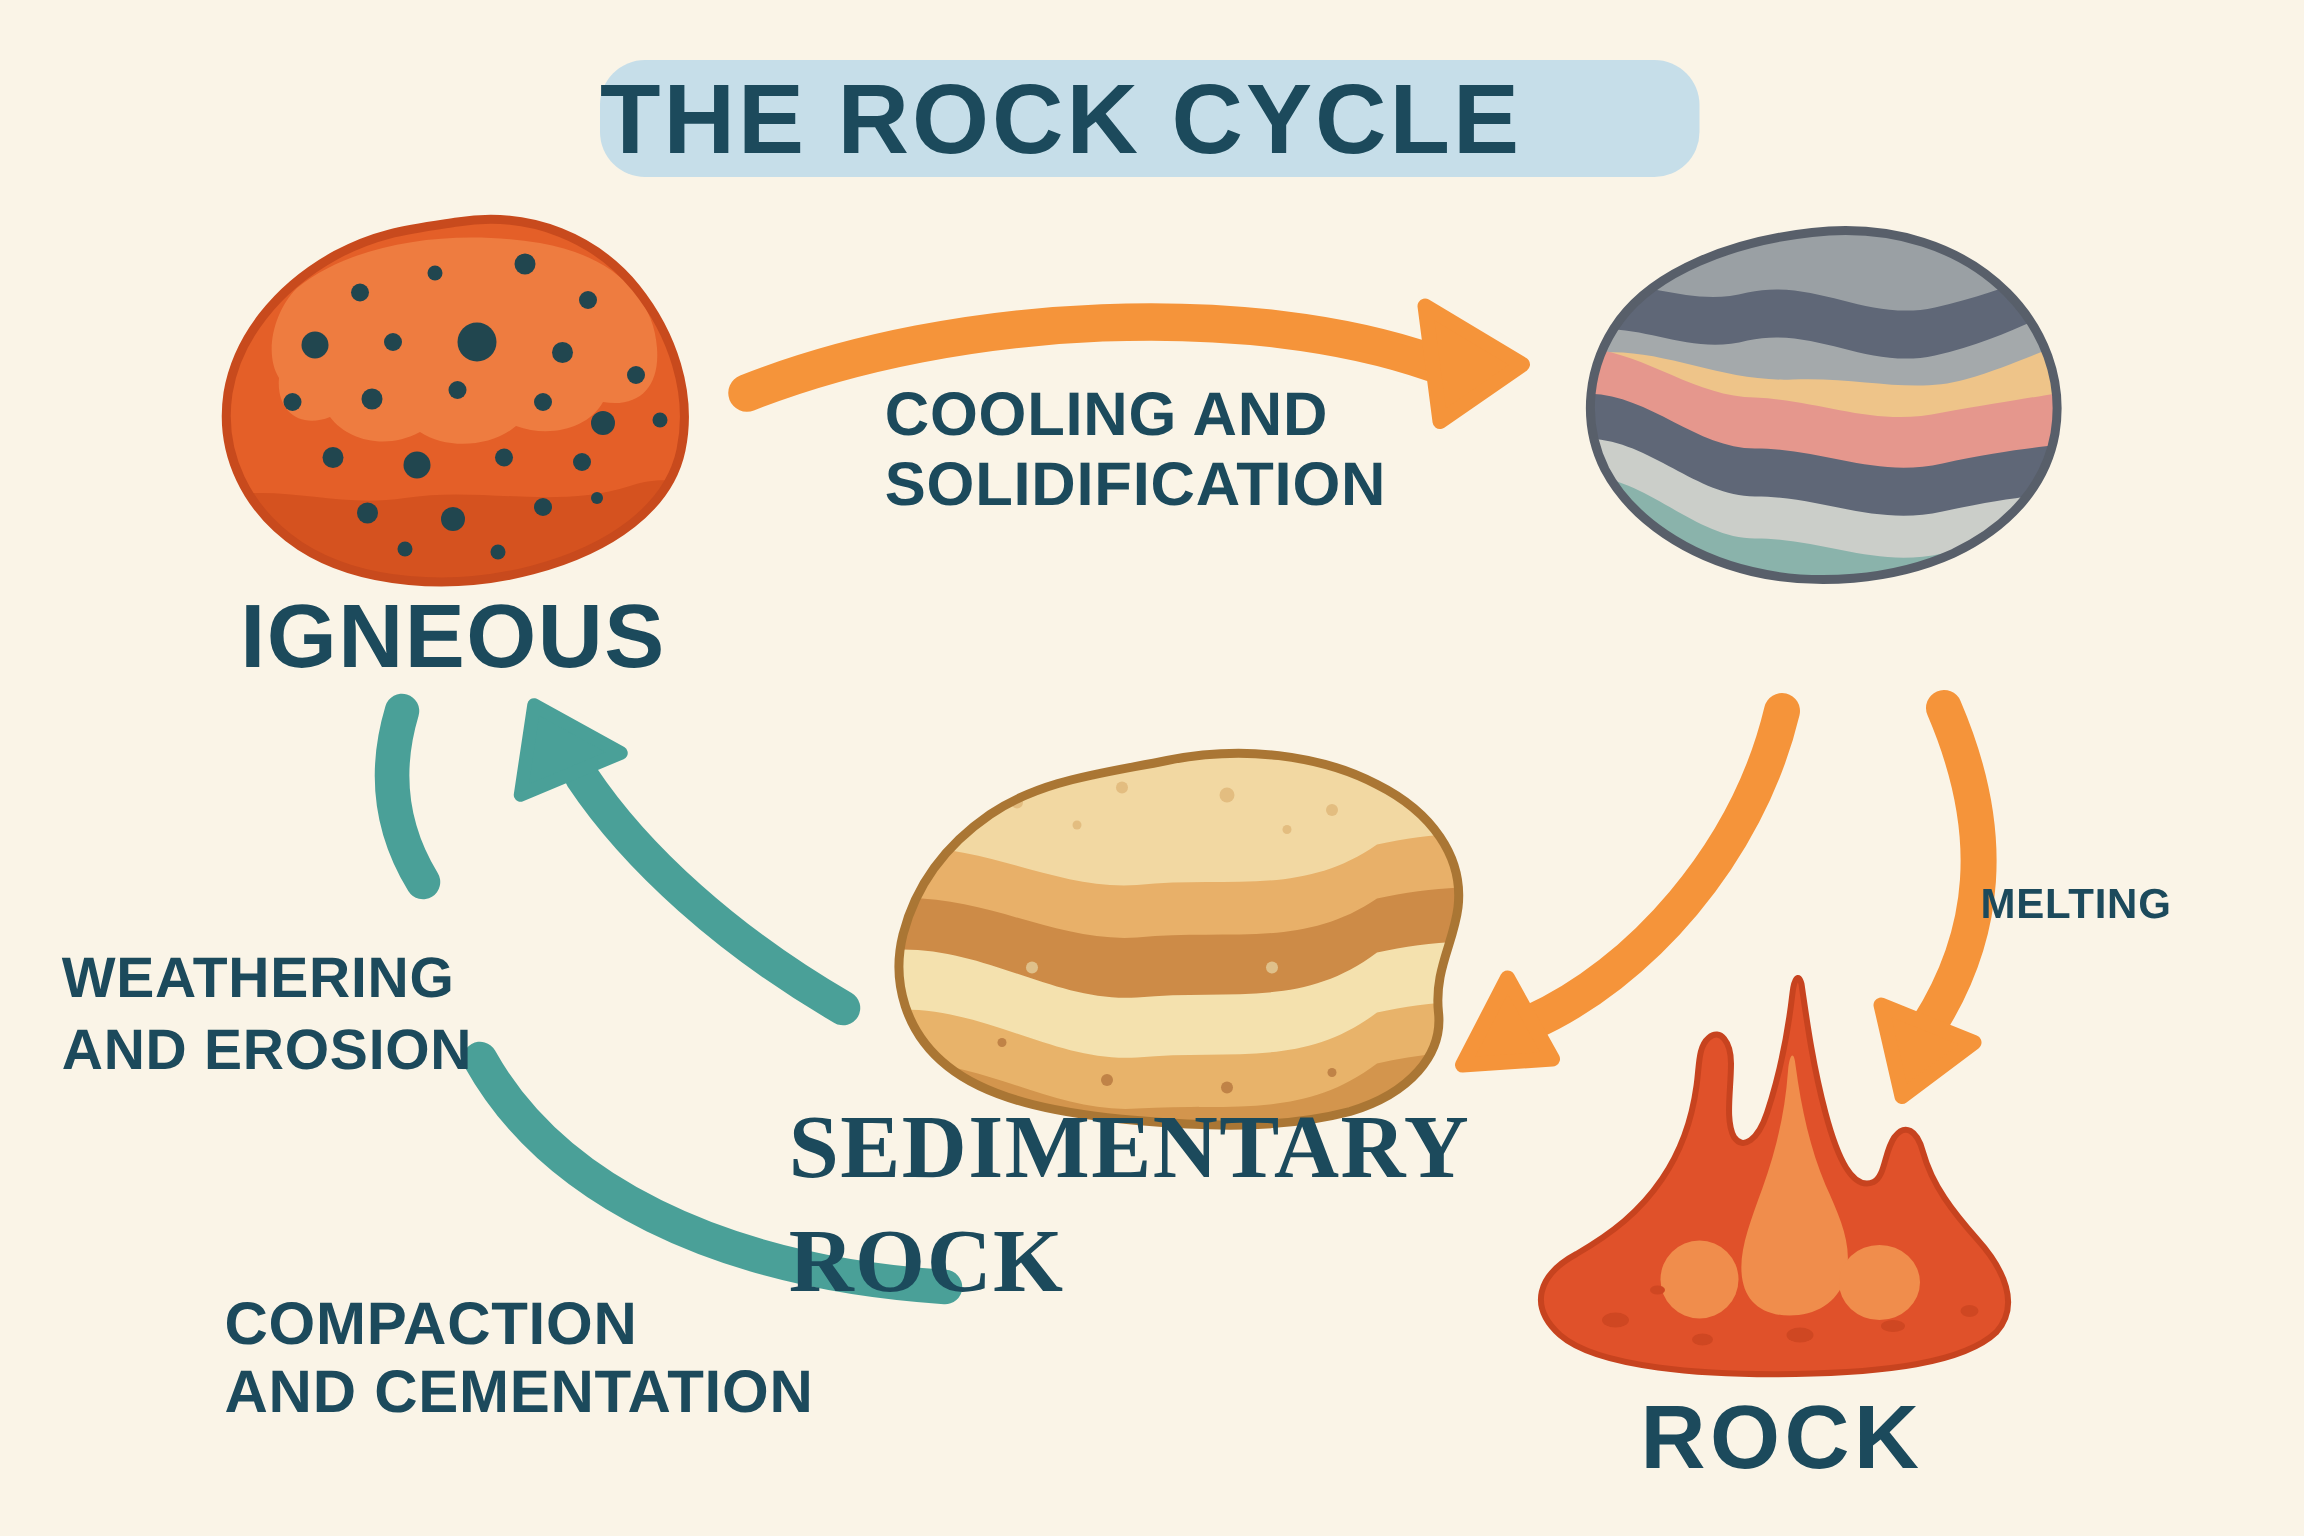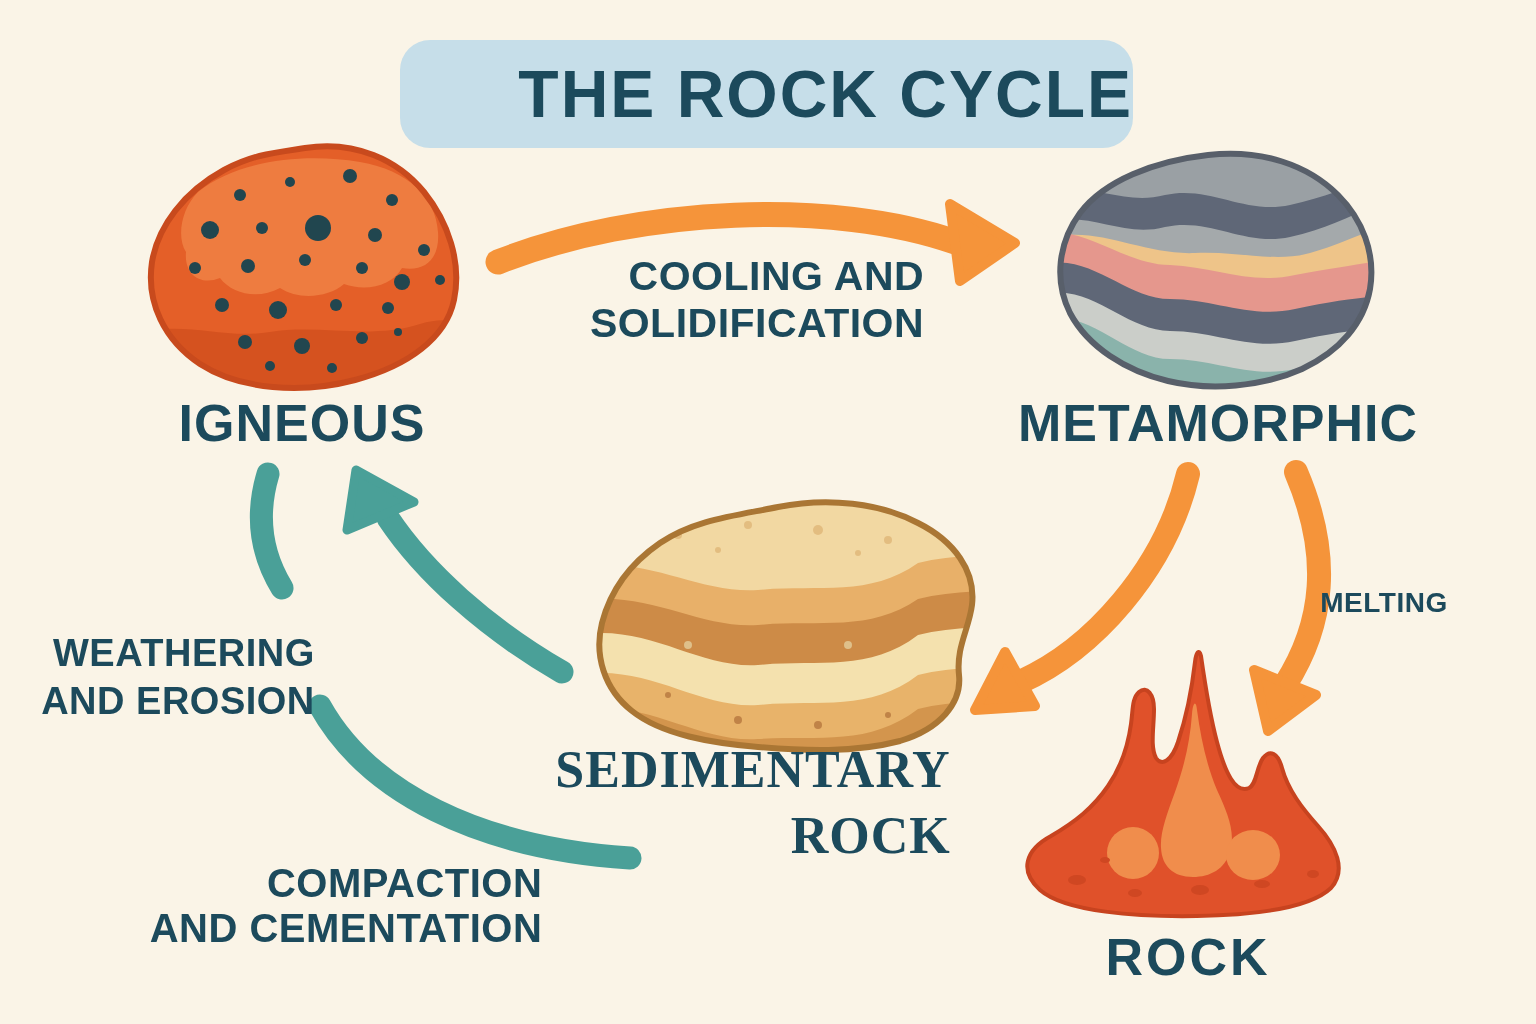--- a/index.html
+++ b/index.html
@@ -15,33 +15,33 @@
   }
   html,body{margin:0;padding:0;}
   body{
     width:1536px;height:1024px;overflow:hidden;
     background:var(--background);
     font-family:"Liberation Sans","DejaVu Sans",sans-serif;
   }
   .stage{position:relative;width:1536px;height:1024px;}
   .layer{position:absolute;left:0;top:0;}
   .title-box{
-    position:absolute;left:400px;top:40px;width:733px;height:108px;
+    position:absolute;left:400px;top:40px;width:733px;height:78px;
     background:var(--title-box);border-radius:30px;
-    display:flex;align-items:center;justify-content:flex-end;
+    display:flex;align-items:center;justify-content:flex-start;
   }
   .title-text{
     font-size:66px;font-weight:bold;letter-spacing:2px;color:var(--ink);
   }
   .lbl{
     position:absolute;transform:translate(-50%,-50%);
-    color:var(--ink);font-weight:bold;text-align:right;
+    color:var(--ink);font-weight:bold;text-align:left;
     white-space:pre-line;line-height:1.15;
   }
-  .node-lbl{font-size:52px;letter-spacing:1px;}
+  .node-lbl{font-size:60px;letter-spacing:1px;}
   .proc-lbl{font-size:40px;letter-spacing:0.5px;}
   #lbl-igneous{left:302px;top:424px;}
   #lbl-metamorphic{left:1218px;top:424px;}
   #lbl-sedimentary{left:753px;top:803px;line-height:1.26;font-family:Liberation Serif, serif;}
   #lbl-magma{left:1188px;top:958px;letter-spacing:3px;}
   #lbl-cooling{left:757px;top:300px;font-size:41px;}
   #lbl-melting{left:1384px;top:603px;font-size:28px;}
   #lbl-weathering{left:178px;top:677px;font-size:38px;line-height:1.25;}
   #lbl-compaction{left:346px;top:887px;line-height:1.12;margin-top:19px;}
 </style>
@@ -207,21 +207,20 @@
         <ellipse cx="90" cy="210" rx="5" ry="3"></ellipse>
       </g>
     </g>
   </svg>
 
   <div class="title-box">
     <div class="title-text">THE ROCK CYCLE</div>
   </div>
 
   <div class="lbl node-lbl" id="lbl-igneous">IGNEOUS</div>
-  <div class="lbl node-lbl" id="lbl-metamorphic">METAMORPHIC</div>
   <div class="lbl node-lbl" id="lbl-sedimentary">SEDIMENTARY
 ROCK</div>
   <div class="lbl node-lbl" id="lbl-magma">ROCK</div>
 
   <div class="lbl proc-lbl" id="lbl-cooling">COOLING AND
 SOLIDIFICATION</div>
   <div class="lbl proc-lbl" id="lbl-melting">MELTING</div>
   <div class="lbl proc-lbl" id="lbl-weathering">WEATHERING
 AND EROSION</div>
   <div class="lbl proc-lbl" id="lbl-compaction">COMPACTION

